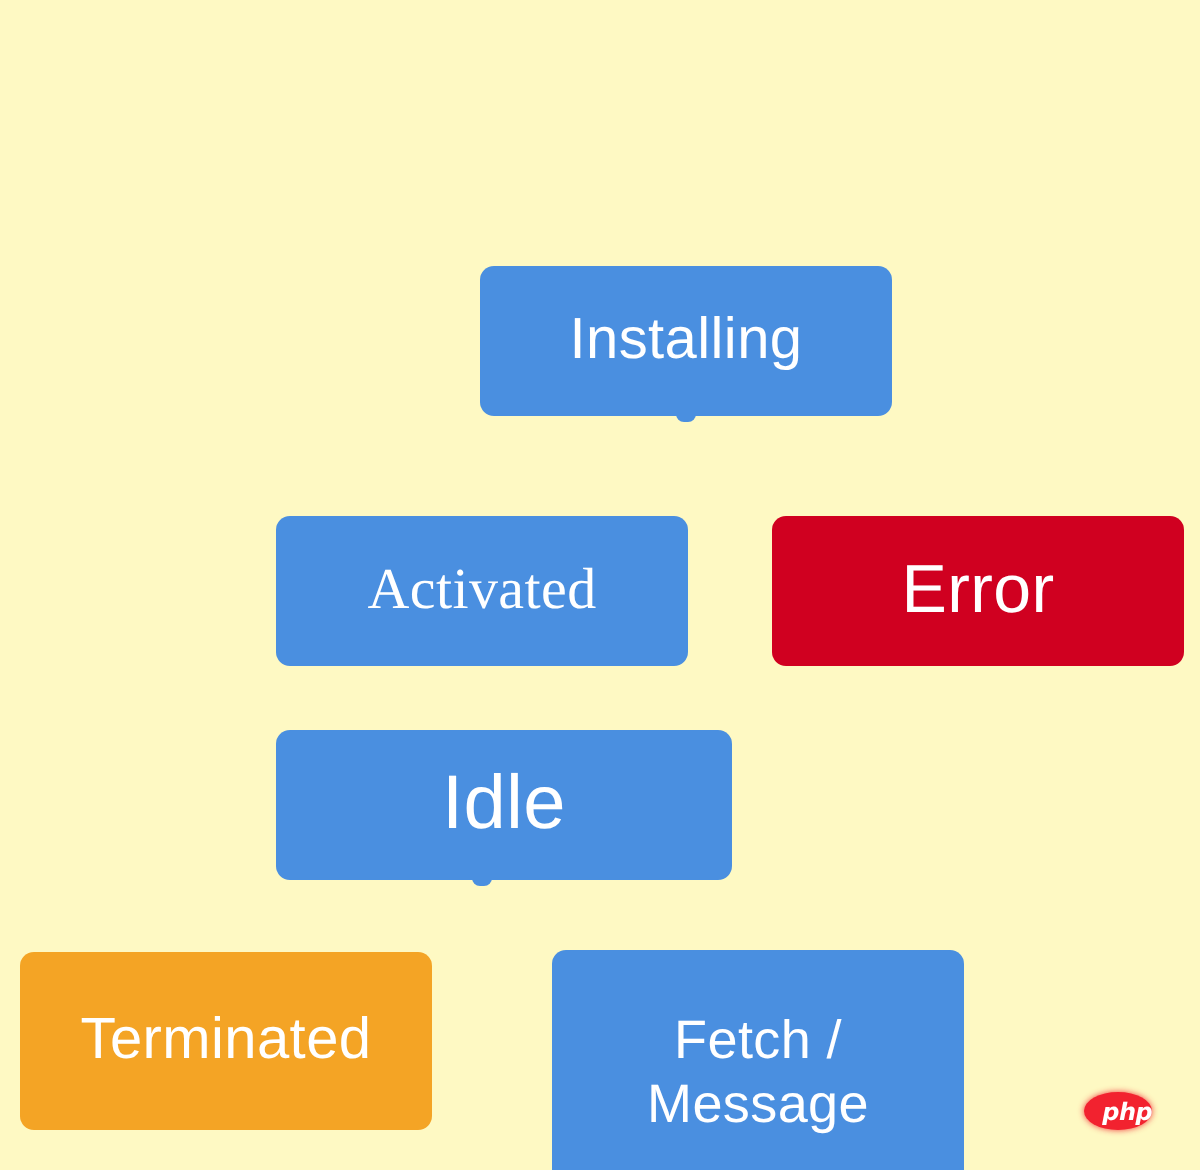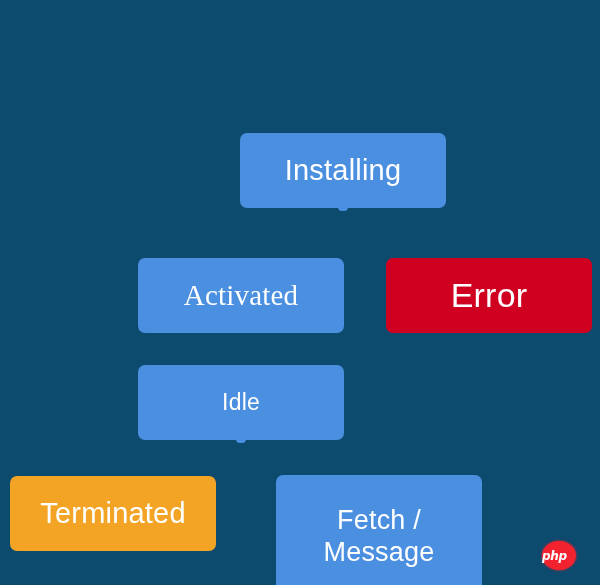--- a/index.html
+++ b/index.html
@@ -4,21 +4,21 @@
 <style>
   html, body {
     margin: 0;
     padding: 0;
     background: #000000;
   }
   #canvas {
     position: relative;
     width: 600px;
     height: 585px;
-    background: #0c4a6e;
+    background: #fef9c3;
     overflow: hidden;
     font-family: "Liberation Sans", sans-serif;
   }
   .node {
     position: absolute;
     box-sizing: border-box;
     border-radius: 7px;
     display: flex;
     align-items: center;
     justify-content: center;
@@ -42,25 +42,25 @@
   #node-activated {
     left: 138px;  top: 258px;  width: 206px; height: 75px;
     font-size: 29px;
     font-family: Liberation Serif, serif;
   }
   #node-error {
     left: 386px;  top: 258px;  width: 206px; height: 75px;
     font-size: 34px;
   }
   #node-idle {
-    left: 138px;  top: 365px;  width: 206px; height: 75px;
-    font-size: 23px;
+    left: 138px;  top: 365px;  width: 228px; height: 75px;
+    font-size: 38px;
   }
   #node-terminated {
-    left: 10px;   top: 476px;  width: 206px; height: 75px;
+    left: 10px;   top: 476px;  width: 206px; height: 89px;
     font-size: 29px;
   }
   #node-fetch {
     left: 276px;  top: 475px;  width: 206px; height: 124px;
     font-size: 27px;
   }
 
   
   .connector {
     position: absolute;
@@ -81,26 +81,26 @@
     left: 542px;
     top: 546px;
     width: 34px;
     height: 19px;
     display: flex;
     align-items: center;
     justify-content: center;
   }
   #php-logo .php-badge {
     width: 34px;
-    height: 29px;
+    height: 19px;
     background: #f2222f;
     border-radius: 50% / 50%;
     display: flex;
     align-items: center;
-    justify-content: flex-start;
+    justify-content: flex-end;
     box-shadow: 0 0 3px rgba(242,34,47,0.9);
   }
   #php-logo .php-text {
     color: #ffffff;
     font-size: 12px;
     font-style: italic;
     font-weight: 700;
     font-family: "DejaVu Sans", sans-serif;
     letter-spacing: -0.3px;
     line-height: 1;

